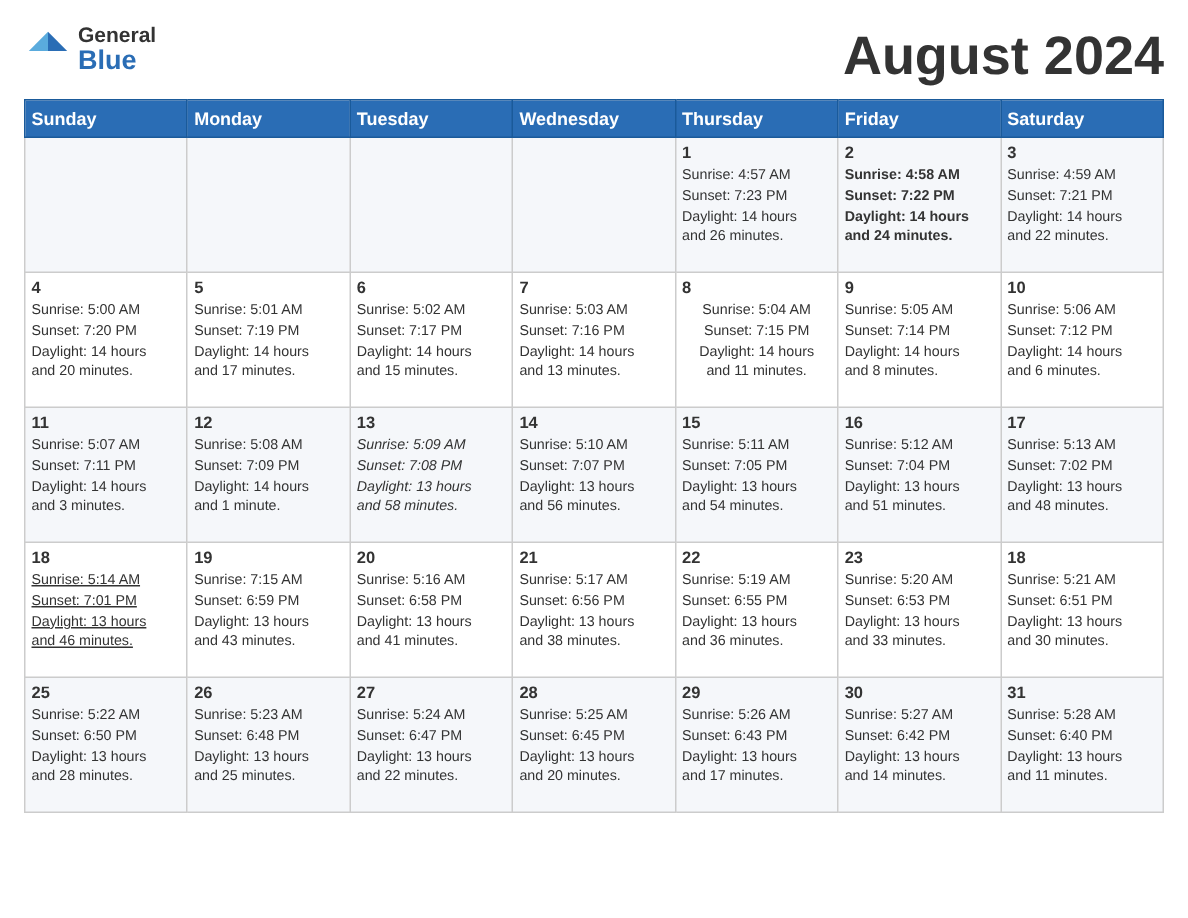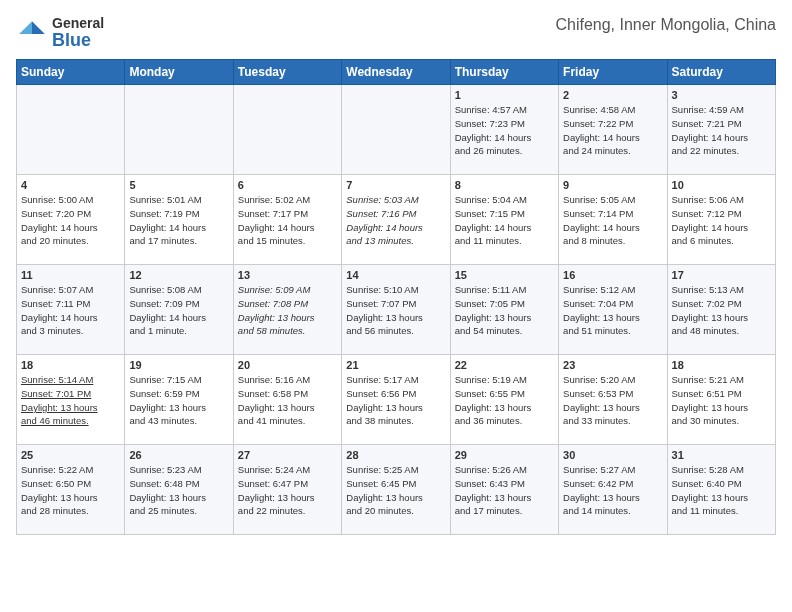--- a/index.html
+++ b/index.html
@@ -101,21 +101,21 @@
     <svg class="logo-icon" viewBox="0 0 40 40">
       <polygon points="20,4 36,20 20,20" fill="#2a6db5"></polygon>
       <polygon points="20,4 20,20 4,20" fill="#5aabdd"></polygon>
     </svg>
     <div class="logo-text">
       <span class="logo-general">General</span>
       <span class="logo-blue">Blue</span>
     </div>
   </div>
   <div class="title-block">
-    <div class="subtitle">Chifeng, Inner Mongolia, China</div>
+    <div class="month-title">August 2024</div>
   </div>
 </div>
 
 <table>
   <thead>
     <tr>
     <th>Sunday</th>
         <th>Monday</th>
         <th>Tuesday</th>
         <th>Wednesday</th>
@@ -132,21 +132,21 @@
         <td class="empty-cell"></td>
         <td>
           <span class="day-num">1</span>
           <div class="day-info" style="white-space: pre-line;">Sunrise: 4:57 AM
 Sunset: 7:23 PM
 Daylight: 14 hours
 and 26 minutes.</div>
         </td>
         <td>
           <span class="day-num">2</span>
-          <div class="day-info" style="white-space: pre-line;">Sunrise: 4:58 AM
+          <div class="day-info" style="white-space: pre-line; font-weight: bold;">Sunrise: 4:58 AM
 Sunset: 7:22 PM
 Daylight: 14 hours
 and 24 minutes.</div>
         </td>
         <td>
           <span class="day-num">3</span>
           <div class="day-info" style="white-space: pre-line;">Sunrise: 4:59 AM
 Sunset: 7:21 PM
 Daylight: 14 hours
 and 22 minutes.</div>
@@ -169,28 +169,28 @@
         </td>
         <td>
           <span class="day-num">6</span>
           <div class="day-info" style="white-space: pre-line;">Sunrise: 5:02 AM
 Sunset: 7:17 PM
 Daylight: 14 hours
 and 15 minutes.</div>
         </td>
         <td>
           <span class="day-num">7</span>
-          <div class="day-info" style="white-space: pre-line; font-style: italic;">Sunrise: 5:03 AM
+          <div class="day-info" style="white-space: pre-line;">Sunrise: 5:03 AM
 Sunset: 7:16 PM
 Daylight: 14 hours
 and 13 minutes.</div>
         </td>
         <td>
           <span class="day-num">8</span>
-          <div class="day-info" style="white-space: pre-line;">Sunrise: 5:04 AM
+          <div class="day-info" style="white-space: pre-line; text-align: center;">Sunrise: 5:04 AM
 Sunset: 7:15 PM
 Daylight: 14 hours
 and 11 minutes.</div>
         </td>
         <td>
           <span class="day-num">9</span>
           <div class="day-info" style="white-space: pre-line;">Sunrise: 5:05 AM
 Sunset: 7:14 PM
 Daylight: 14 hours
 and 8 minutes.</div>

